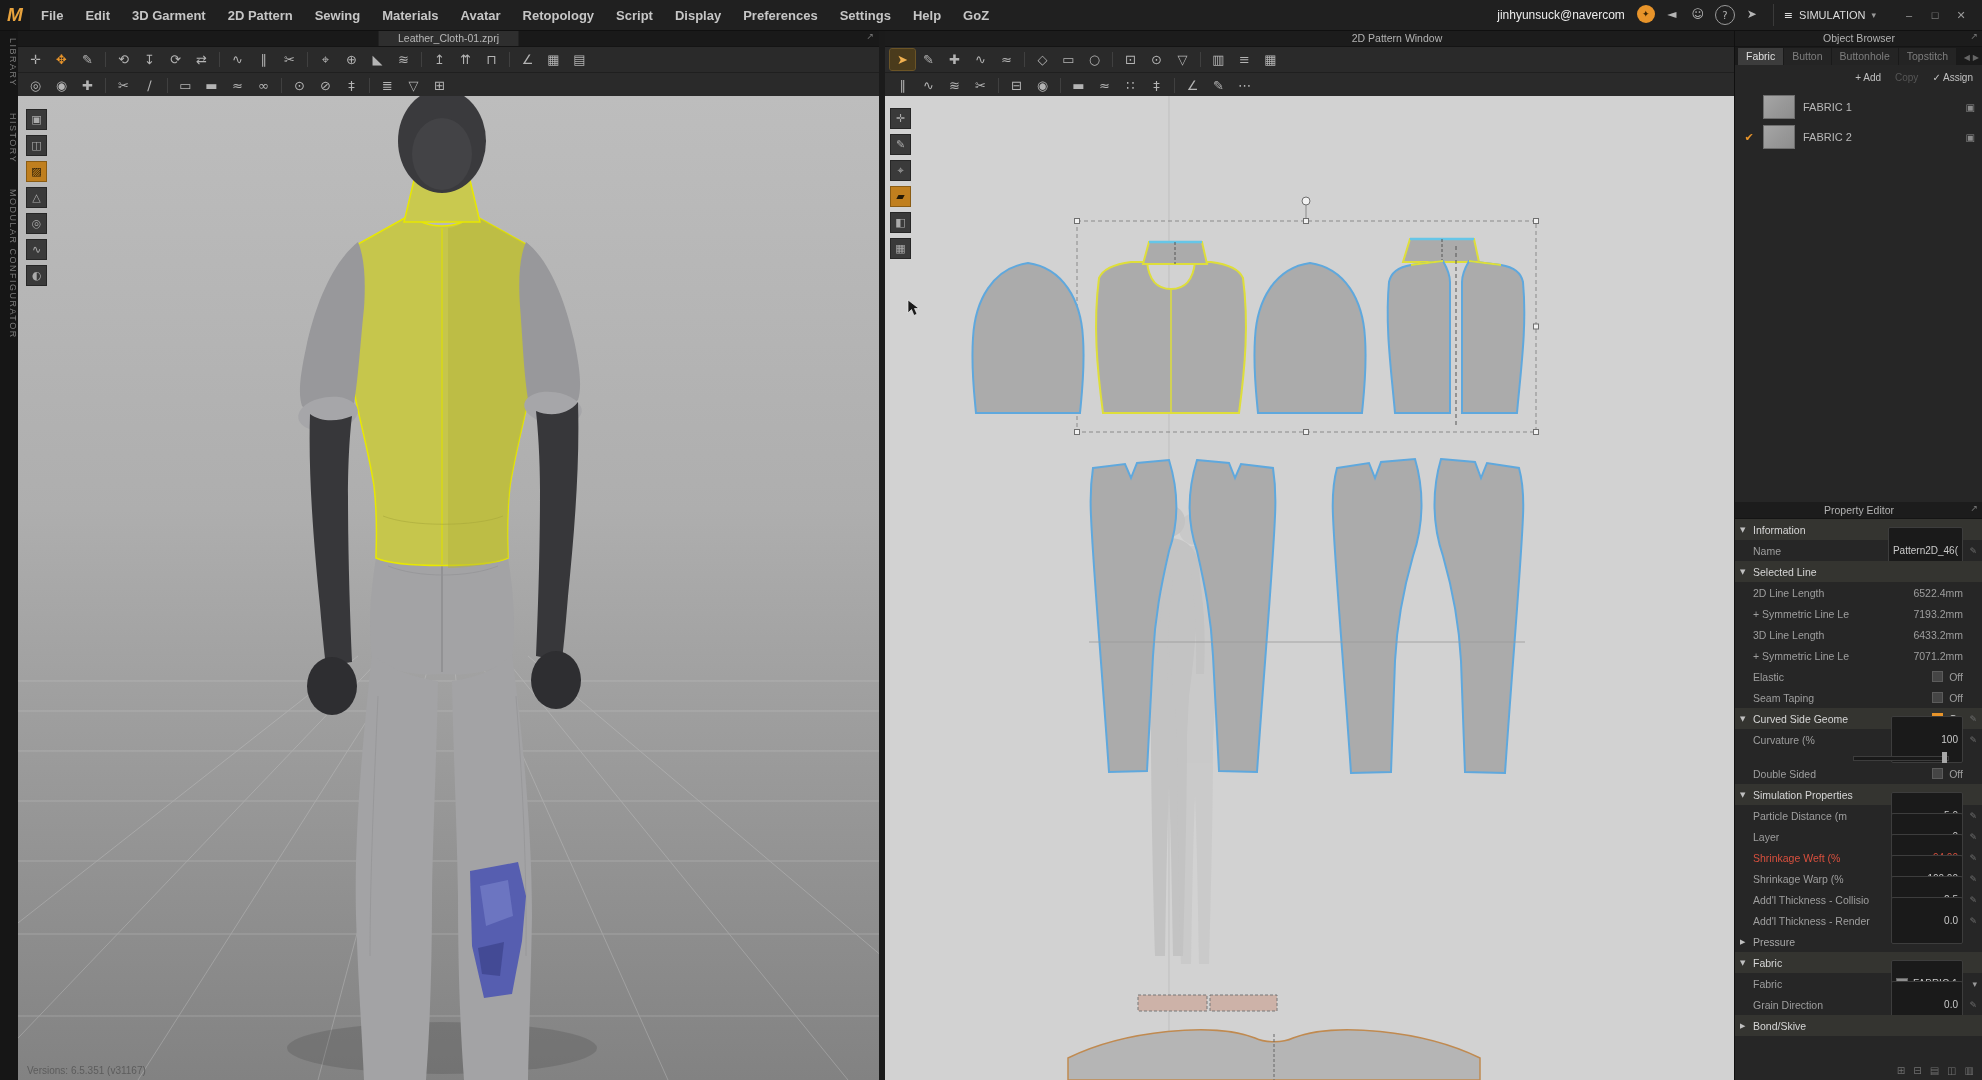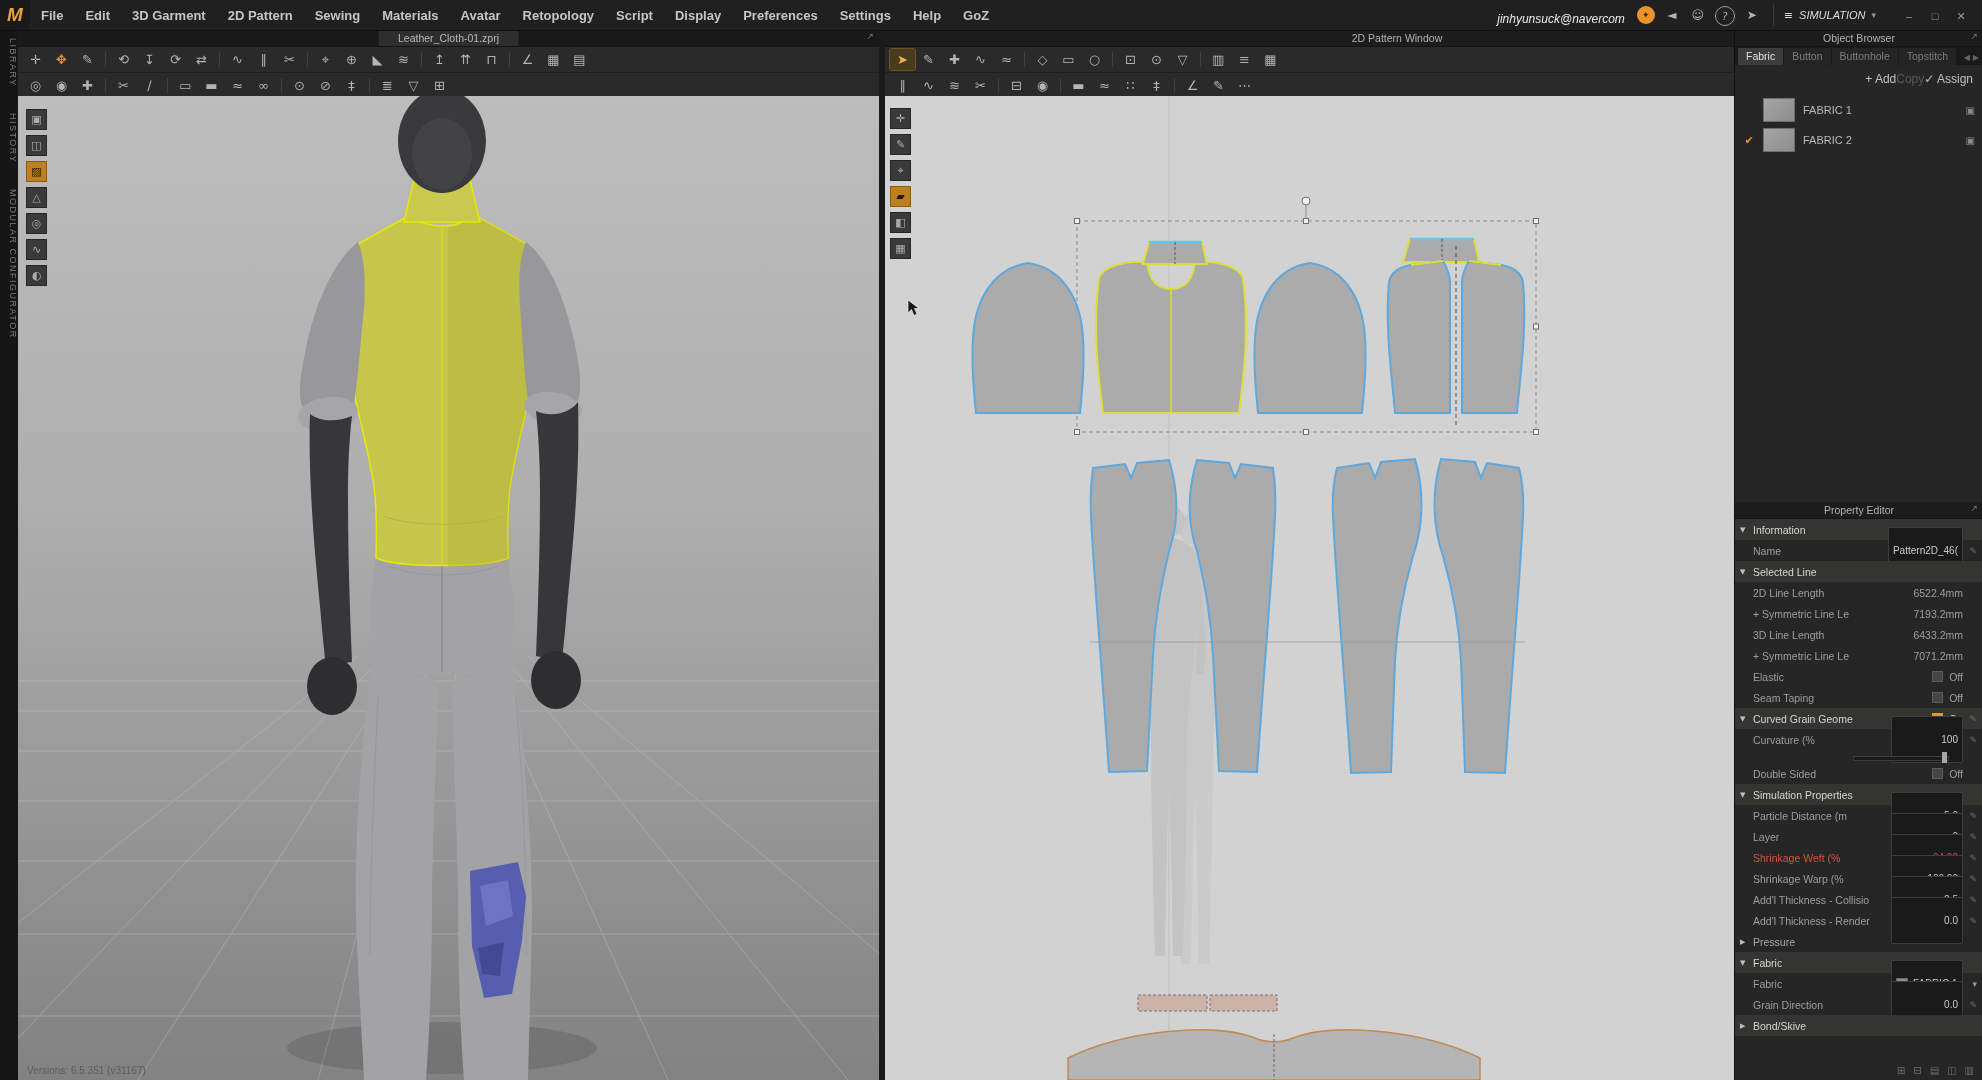--- a/index.html
+++ b/index.html
@@ -6,21 +6,21 @@
   .app{position:relative;width:1982px;height:1080px;overflow:hidden;background:#1b1b1b;
        font-family:"Liberation Sans","DejaVu Sans",sans-serif;color:#c8c8c8;-webkit-font-smoothing:antialiased;}
   .glyph,.ticon span,.side-icon span,.status-icon,.mb-icon{font-family:"DejaVu Sans",sans-serif;}
 
   
   .menubar{position:absolute;left:0;top:0;width:100%;height:30px;background:#202020;border-bottom:1px solid #101010;
            display:flex;align-items:center;z-index:50;}
   .logo{width:30px;height:30px;display:flex;align-items:center;justify-content:center;background:#191919;
         color:#e8a33d;font-weight:bold;font-style:italic;font-size:19px;}
   .menu-item{padding:0 11px;font-size:13px;color:#c6c6c6;height:30px;display:flex;align-items:center;cursor:default;font-weight:bold;}
-  .menubar-right{margin-left:auto;display:flex;align-items:flex-end;gap:12px;padding-right:10px;font-style:italic;}
+  .menubar-right{margin-left:auto;display:flex;align-items:center;gap:12px;padding-right:10px;}
   .email{font-size:12px;color:#ececec;}
   .mb-icon{width:18px;height:18px;display:flex;align-items:center;justify-content:center;color:#b5b5b5;font-size:12px;border-radius:50%;}
   .mb-icon.orange{background:#e8942a;color:#3a2505;font-size:9px;}
   .mb-icon.circle{border:1px solid #9a9a9a;font-size:10px;}
   .mode-box{display:flex;align-items:center;gap:6px;font-size:11px;color:#ddd;border-left:1px solid #3a3a3a;padding:0 10px;height:22px;}
   .mode-caret{color:#999;font-size:9px;}
   .win-controls{display:flex;gap:4px;}
   .win-btn{width:22px;height:20px;display:flex;align-items:center;justify-content:center;color:#9a9a9a;font-size:11px;}
 
   
@@ -56,21 +56,21 @@
   .p2d-canvas{position:absolute;left:0;right:0;top:66px;bottom:0;overflow:hidden;background:#d2d2d2;}
   .p2d-canvas .side-tools{left:5px;top:12px;}
 
   
   .right-panel{position:absolute;left:1734px;top:30px;width:248px;bottom:0;background:#262626;border-left:1px solid #101010;}
   .ob-tabs{height:18px;background:#1a1a1a;display:flex;align-items:flex-end;padding-left:3px;gap:1px;}
   .ob-tab{padding:2px 8px 3px;font-size:10.5px;color:#7e7e7e;background:#242424;}
   .ob-tab.active{background:#3c3c3c;color:#e0e0e0;}
   .tab-arrows{margin-left:auto;display:flex;gap:3px;padding-right:4px;padding-bottom:3px;}
   .tab-arrow{color:#666;font-size:8px;}
-  .ob-actions{display:flex;justify-content:flex-end;align-items:center;padding:7px 10px 5px;font-size:12px;}
+  .ob-actions{display:flex;justify-content:flex-end;align-items:center;gap:14px;padding:7px 10px 5px;font-size:10px;}
   .ob-btn{color:#c2c2c2;}
   .ob-btn.dim{color:#565656;}
   .fabric-list{padding-top:4px;}
   .fabric-row{display:flex;align-items:center;height:30px;padding:0 8px;gap:8px;font-size:11px;color:#b8b8b8;}
   .fabric-check{width:12px;color:#e8942a;font-size:11px;text-align:center;}
   .fabric-swatch{width:30px;height:22px;background:linear-gradient(135deg,#a5a5a5,#8d8d8d);border:1px solid #6e6e6e;}
   .fabric-icon{margin-left:auto;color:#8a8a8a;font-size:10px;}
 
   
   .property-editor{position:absolute;left:0;right:0;top:472px;bottom:0;background:#262626;}
@@ -777,21 +777,21 @@
           </div>
           <div class="prop-row check">
             <span class="arrow glyph"></span>
             <span class="plabel">Seam Taping</span>
             <span class="pcheck glyph"></span>
             <span class="pvalue">Off</span>
             <span class="pencil glyph"></span>
           </div>
           <div class="prop-row section check on">
             <span class="arrow glyph">▼</span>
-            <span class="plabel">Curved Grain Geome</span>
+            <span class="plabel">Curved Side Geome</span>
             <span class="pcheck glyph">✓</span>
             <span class="pvalue">On</span>
             <span class="pencil glyph">✎</span>
           </div>
           <div class="prop-row input">
             <span class="arrow glyph"></span>
             <span class="plabel">Curvature (%</span>
             <span class="pcheck glyph"></span>
             <span class="pvalue">100</span>
             <span class="pencil glyph">✎</span>

